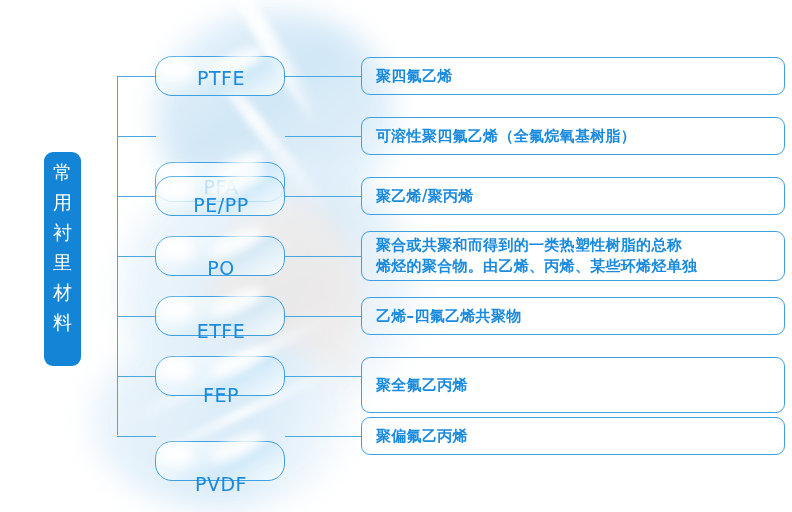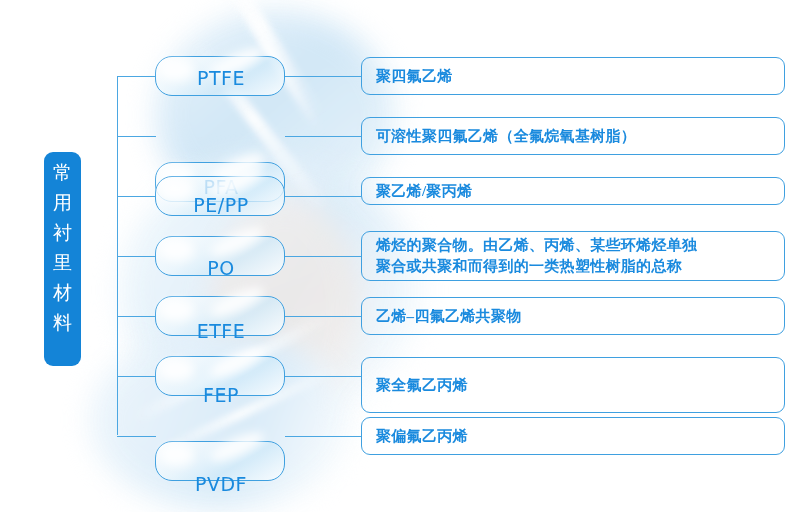--- a/index.html
+++ b/index.html
@@ -145,21 +145,20 @@
     display: flex;
     align-items: center;
   }
   .desc-text {
     color: #1a8ade;
     font-size: 15px;
     font-weight: bold;
     line-height: 21px;
     padding-left: 14px;
     letter-spacing: .3px;
-    font-family: Liberation Serif, serif;
   }
   .desc-text .l { display: block; white-space: nowrap; }
 </style>
 </head>
 <body>
 
 <div id="stage">
 
   <div class="bg-photo">
     <div class="b b1"></div>
@@ -209,36 +208,36 @@
           <span class="l">可溶性聚四氟乙烯（全氟烷氧基树脂）</span>
         </div>
       </div>
       <div class="stem-left" style="top: 196px;"></div>
       <div class="stem-right" style="top: 196px;"></div>
       <div class="node" style="top: 176px;">
         <div class="glint g1"></div>
         <div class="glint g2"></div>
         <div class="node-label" style="top: 17px;">PE/PP</div>
       </div>
-      <div class="desc" style="height: 28px; top: 177px; align-items: center;">
+      <div class="desc" style="height: 38px; top: 177px; align-items: center;">
         <div class="desc-text">
           <span class="l">聚乙烯/聚丙烯</span>
         </div>
       </div>
       <div class="stem-left" style="top: 256px;"></div>
       <div class="stem-right" style="top: 256px;"></div>
       <div class="node" style="top: 236px;">
         <div class="glint g1"></div>
         <div class="glint g2"></div>
         <div class="node-label" style="top: 20px;">PO</div>
       </div>
       <div class="desc" style="height: 50px; top: 231px;">
         <div class="desc-text">
+          <span class="l">聚合或共聚和而得到的一类热塑性树脂的总称</span>
           <span class="l">烯烃的聚合物。由乙烯、丙烯、某些环烯烃单独</span>
-          <span class="l">聚合或共聚和而得到的一类热塑性树脂的总称</span>
         </div>
       </div>
       <div class="stem-left" style="top: 316px;"></div>
       <div class="stem-right" style="top: 316px;"></div>
       <div class="node" style="top: 296px;">
         <div class="glint g1"></div>
         <div class="glint g2"></div>
         <div class="node-label" style="top: 23px;">ETFE</div>
       </div>
       <div class="desc" style="height: 38px; top: 297px;">

